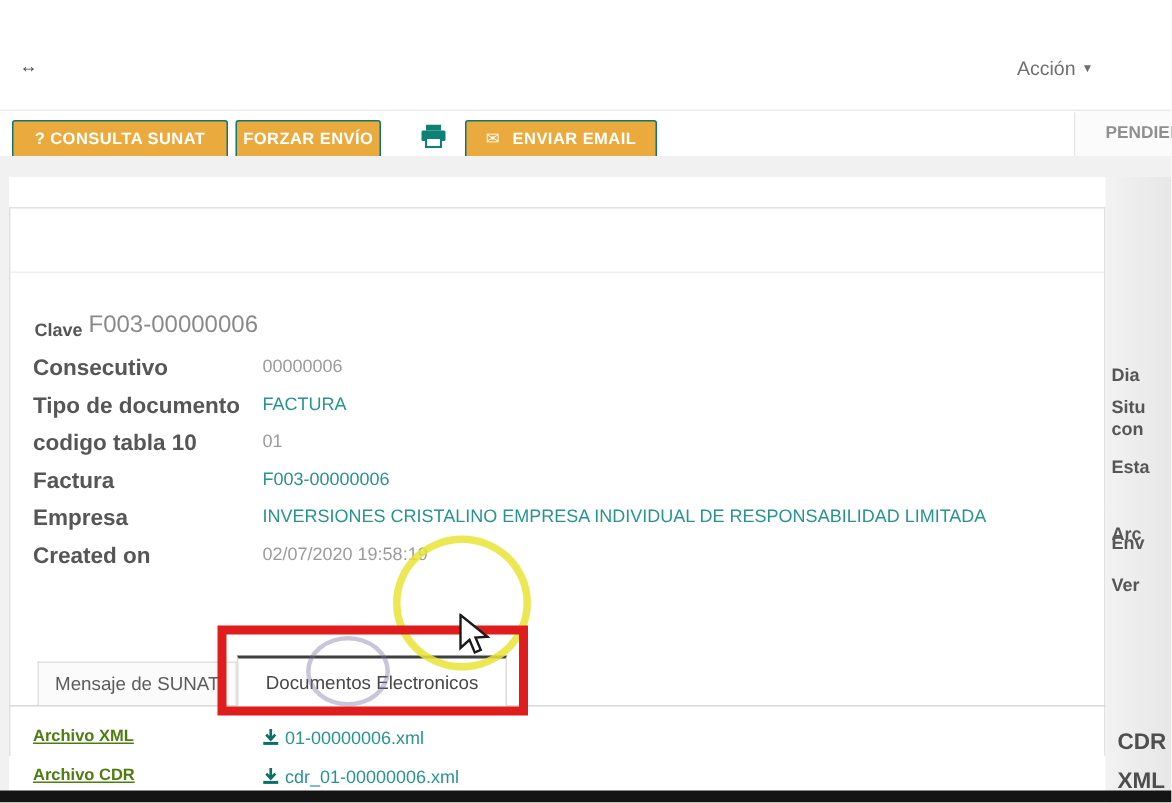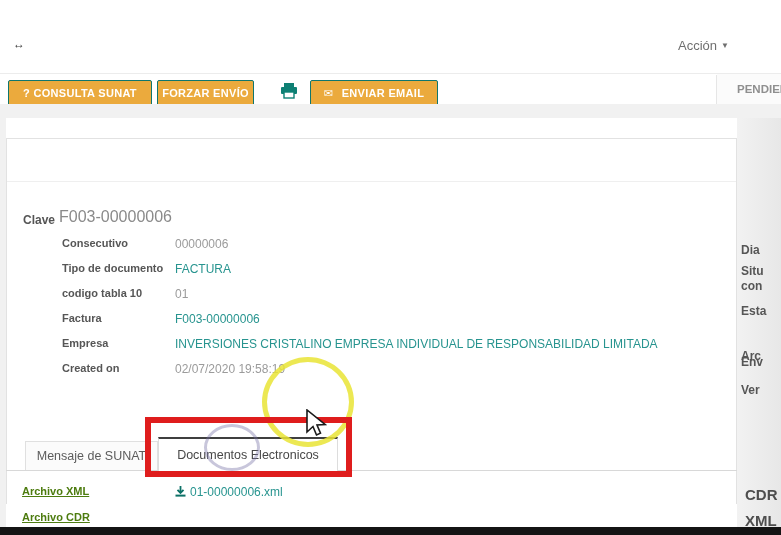--- a/index.html
+++ b/index.html
@@ -37,21 +37,21 @@
     background:linear-gradient(to right,#f2f2f2,#e7e7e7); }
 
   
   .card { position:absolute; left:6px; top:118px; width:731px; height:366px; background:#fff;
     border:1px solid #e2e2e2; border-bottom:none;margin-top:20px; }
   .card-divider { position:absolute; left:0; top:42px; width:729px; height:1px; background:#efefef; }
 
   .clave-label { position:absolute; left:16px; top:74px; font-size:12px; font-weight:bold; color:#555; }
   .clave-value { position:absolute; left:52px; top:69px; font-size:16px; color:#8a8a8a; }
 
-  .frow-label { position:absolute; font-size:11px; font-weight:bold; color:#565656; white-space:nowrap;margin-left:40px; }
+  .frow-label { position:absolute; font-size:15px; font-weight:bold; color:#565656; white-space:nowrap; }
   .frow-value { position:absolute; font-size:12px; color:#9b9b9b; white-space:nowrap; }
   .frow-value.link { color:#27948f; cursor:pointer; }
 
   .rlabel { position:absolute; font-size:12px; font-weight:bold; color:#565656; white-space:nowrap; }
 
   
   .tabline { position:absolute; left:6px; top:470px; width:731px; height:1px; background:#d8d8d8; }
   .tab { position:absolute; font-size:12.5px; text-align:center; cursor:pointer; white-space:nowrap; }
   .tab-inactive { left:25px; top:441px; width:133px; height:29px; line-height:29px; color:#5c5c5c;
     border:1px solid #e0e0e0; border-bottom:none; background:#fbfbfb; }
@@ -151,20 +151,26 @@
 
   <span class="file-label" style="top:485px;">Archivo XML</span>
   <span class="file-link" style="top:485px;">
     <span class="dl-icon"><svg width="11" height="11" viewBox="0 0 11 11">
           <path d="M5.5 0 v6 M2.5 3.8 L5.5 7 L8.5 3.8" stroke="#0c7066" stroke-width="1.8" fill="none"></path>
           <rect x="0.5" y="8.6" width="10" height="2" fill="#0c7066"></rect>
         </svg></span><span>01-00000006.xml</span>
   </span>
 
   <span class="file-label" style="top:511px;">Archivo CDR</span>
+  <span class="file-link" style="top:511px;">
+    <span class="dl-icon"><svg width="11" height="11" viewBox="0 0 11 11">
+          <path d="M5.5 0 v6 M2.5 3.8 L5.5 7 L8.5 3.8" stroke="#0c7066" stroke-width="1.8" fill="none"></path>
+          <rect x="0.5" y="8.6" width="10" height="2" fill="#0c7066"></rect>
+        </svg></span><span>cdr_01-00000006.xml</span>
+  </span>
 
   <span class="rfile-label" style="top:486px;">CDR</span>
   <span class="rfile-label" style="top:512px;">XML</span>
 
   <div class="letterbox"></div>
 
   <div class="annot annot-yellow"></div>
   <div class="annot annot-purple"></div>
   <div class="annot annot-red"></div>
   <svg class="annot cursor-svg" width="22" height="30" viewBox="0 0 22 30">

